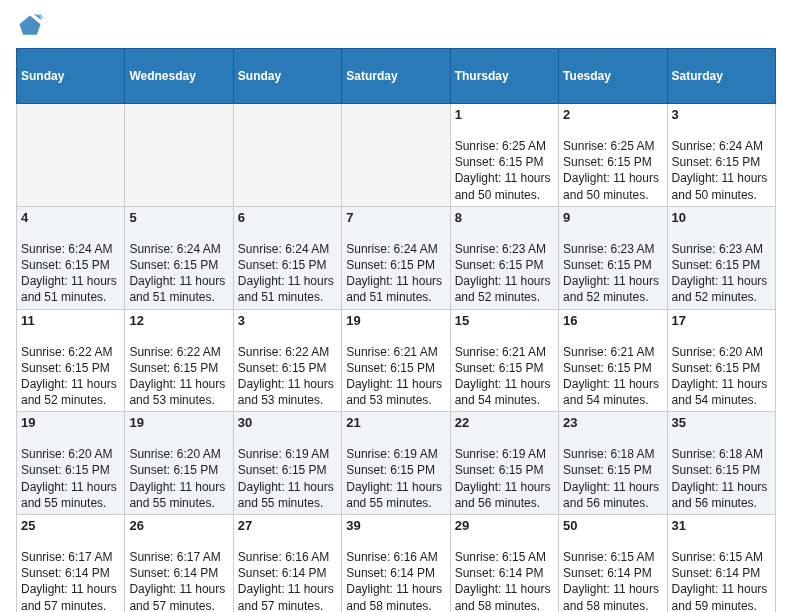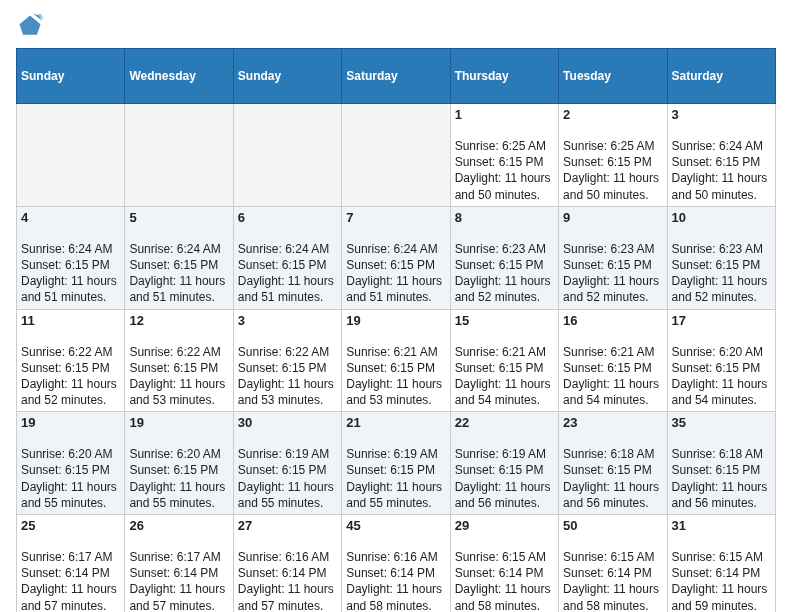--- a/index.html
+++ b/index.html
@@ -244,21 +244,21 @@
           </td>
           <td>
             <span class="day-num">26</span>
             <div class="cell-text">Sunrise: 6:17 AM<br>Sunset: 6:14 PM<br>Daylight: 11 hours<br>and 57 minutes.</div>
           </td>
           <td>
             <span class="day-num">27</span>
             <div class="cell-text">Sunrise: 6:16 AM<br>Sunset: 6:14 PM<br>Daylight: 11 hours<br>and 57 minutes.</div>
           </td>
           <td>
-            <span class="day-num">45</span>
+            <span class="day-num">39</span>
             <div class="cell-text">Sunrise: 6:16 AM<br>Sunset: 6:14 PM<br>Daylight: 11 hours<br>and 58 minutes.</div>
           </td>
           <td>
             <span class="day-num">29</span>
             <div class="cell-text">Sunrise: 6:15 AM<br>Sunset: 6:14 PM<br>Daylight: 11 hours<br>and 58 minutes.</div>
           </td>
           <td>
             <span class="day-num">50</span>
             <div class="cell-text">Sunrise: 6:15 AM<br>Sunset: 6:14 PM<br>Daylight: 11 hours<br>and 58 minutes.</div>
           </td>

